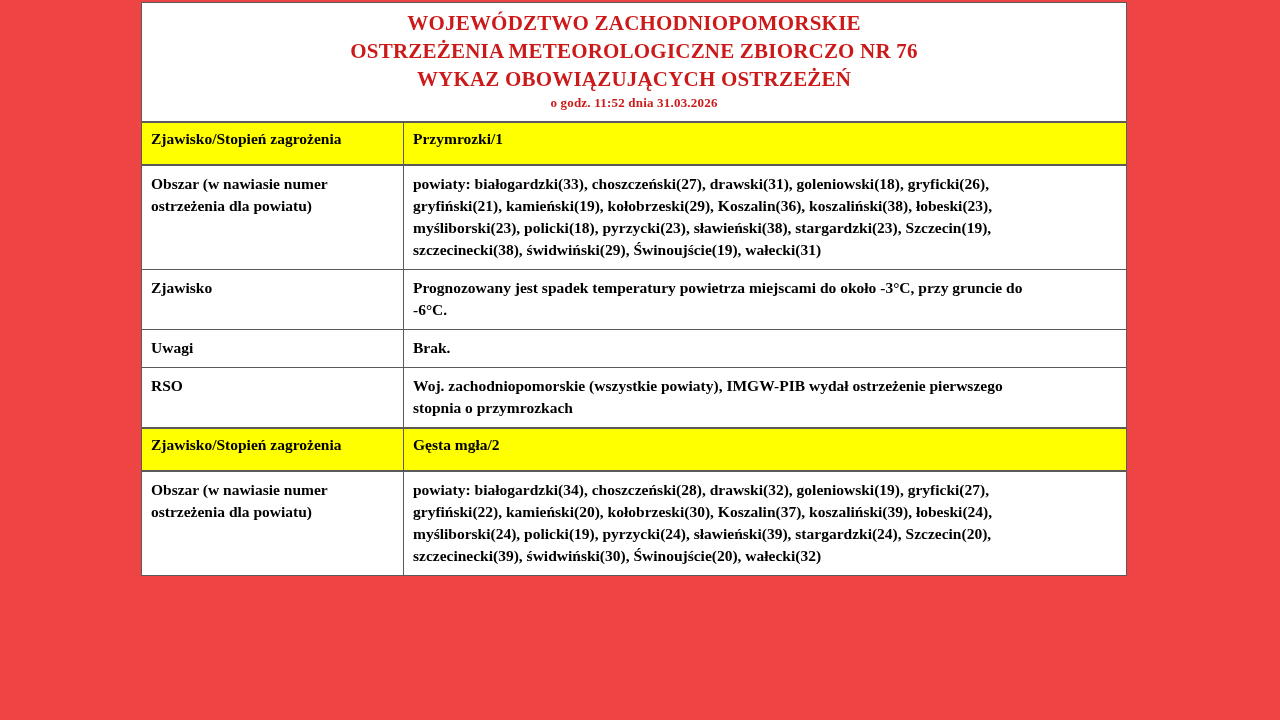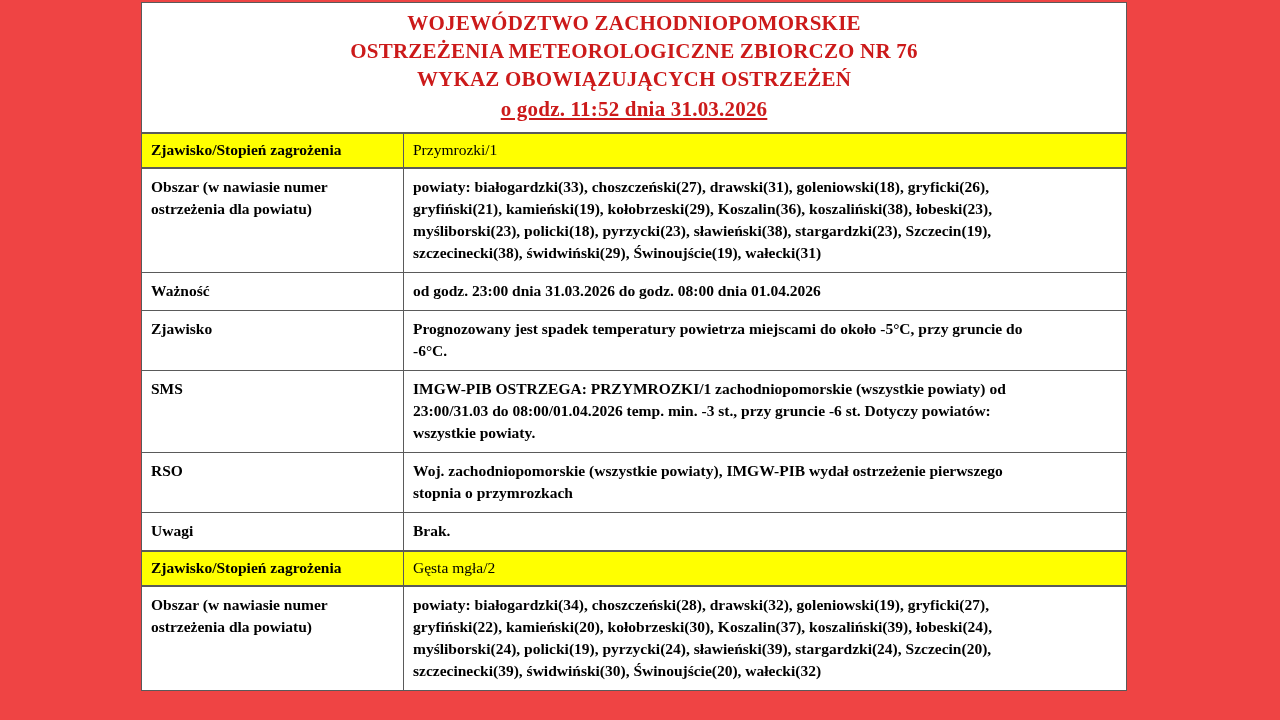--- a/index.html
+++ b/index.html
@@ -54,43 +54,42 @@
     font-weight: bold;
     letter-spacing: 0.2px;
   }
   .header-line.l1,
   .header-line.l2,
   .header-line.l3 {
     font-size: 21px;
     line-height: 1.33;
   }
   .header-line.l4 {
-    font-size: 21px;
+    font-size: 13px;
     line-height: 1.45;
-    text-decoration: underline;
   }
 
   
   tr.hazard-row > td {
     background: #ffff00;
     border-top: 2px solid #5a5a5a;
     border-bottom: 2px solid #5a5a5a;
     padding-top: 5px;
-    padding-bottom: 6px;
+    padding-bottom: 14px;
   }
 
   td.label {
     font-weight: bold;
     font-size: 15.5px;
   }
   td.value {
     font-weight: bold;
   }
   tr.hazard-row td.value {
-    font-weight: normal;
+    font-weight: bold;
   }
 
   .multiline {
     white-space: pre-line;
   }
 </style>
 </head>
 <body>
 
 <div class="page">
@@ -117,48 +116,38 @@
       </tr>
 
       <tr>
         <td class="label">Obszar (w nawiasie numer ostrzeżenia dla powiatu)</td>
         <td class="value multiline">powiaty: białogardzki(33), choszczeński(27), drawski(31), goleniowski(18), gryficki(26),
 gryfiński(21), kamieński(19), kołobrzeski(29), Koszalin(36), koszaliński(38), łobeski(23),
 myśliborski(23),  policki(18), pyrzycki(23), sławieński(38), stargardzki(23), Szczecin(19),
 szczecinecki(38), świdwiński(29),  Świnoujście(19),   wałecki(31)</td>
       </tr>
 
+
+
       <tr>
-        <td class="label">Ważność</td>
-        <td class="value">od godz. 23:00 dnia 31.03.2026 do godz. 08:00 dnia 01.04.2026</td>
+        <td class="label">Zjawisko</td>
+        <td class="value multiline">Prognozowany jest spadek temperatury powietrza miejscami do około -3°C, przy gruncie do
+-6°C.</td>
       </tr>
 
 
       <tr>
-        <td class="label">Zjawisko</td>
-        <td class="value multiline">Prognozowany jest spadek temperatury powietrza miejscami do około -5°C, przy gruncie do
--6°C.</td>
-      </tr>
-
-      <tr>
-        <td class="label">SMS</td>
-        <td class="value multiline">IMGW-PIB OSTRZEGA: PRZYMROZKI/1 zachodniopomorskie (wszystkie powiaty) od
-23:00/31.03 do 08:00/01.04.2026 temp. min. -3 st., przy gruncie -6 st. Dotyczy powiatów:
-wszystkie powiaty.</td>
+        <td class="label">Uwagi</td>
+        <td class="value">Brak.</td>
       </tr>
 
       <tr>
         <td class="label">RSO</td>
         <td class="value multiline">Woj. zachodniopomorskie (wszystkie powiaty), IMGW-PIB wydał ostrzeżenie pierwszego
 stopnia o przymrozkach</td>
-      </tr>
-
-      <tr>
-        <td class="label">Uwagi</td>
-        <td class="value">Brak.</td>
       </tr>
 
       <tr class="hazard-row">
         <td class="label">Zjawisko/Stopień zagrożenia</td>
         <td class="value">Gęsta mgła/2</td>
       </tr>
 
       <tr>
         <td class="label">Obszar (w nawiasie numer ostrzeżenia dla powiatu)</td>
         <td class="value multiline">powiaty: białogardzki(34), choszczeński(28), drawski(32), goleniowski(19), gryficki(27),

